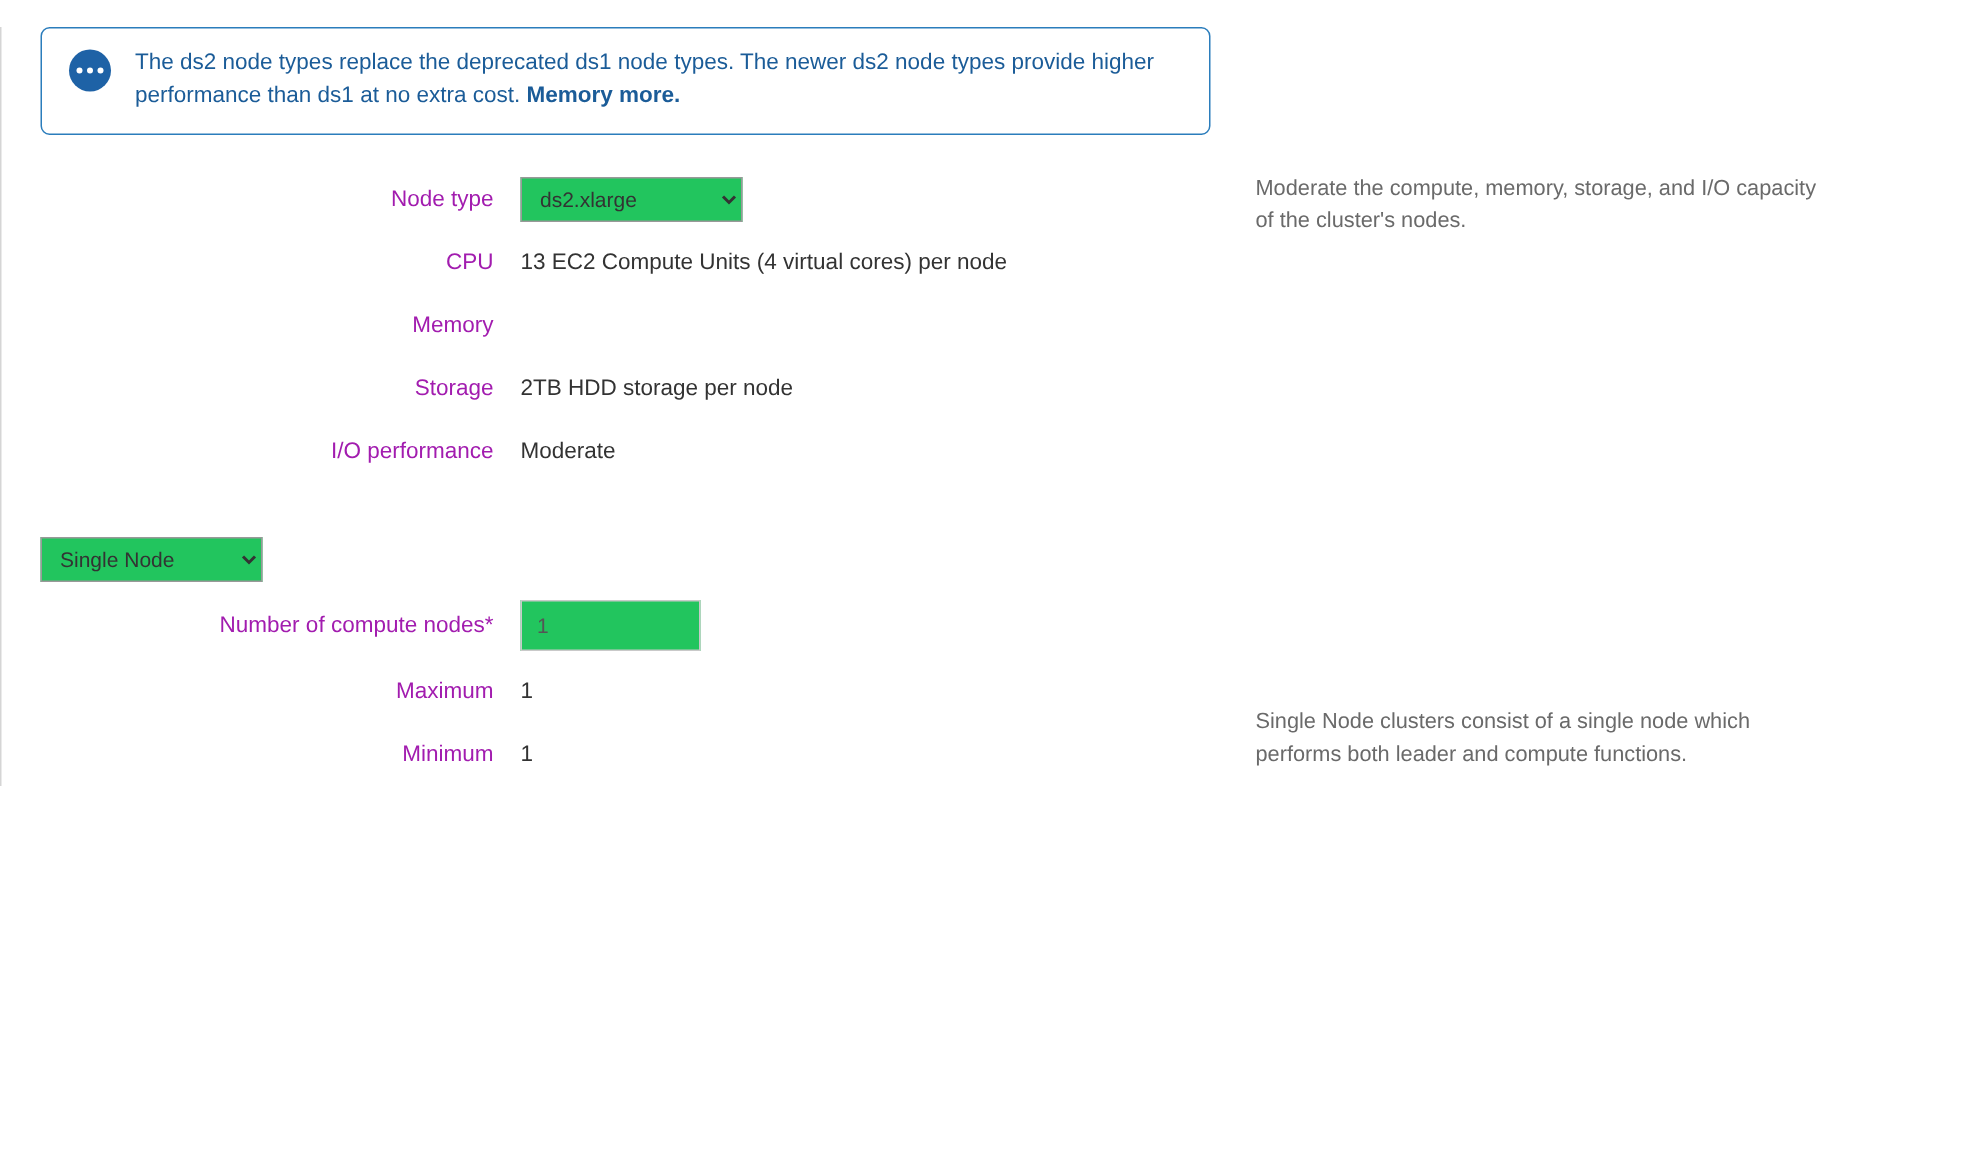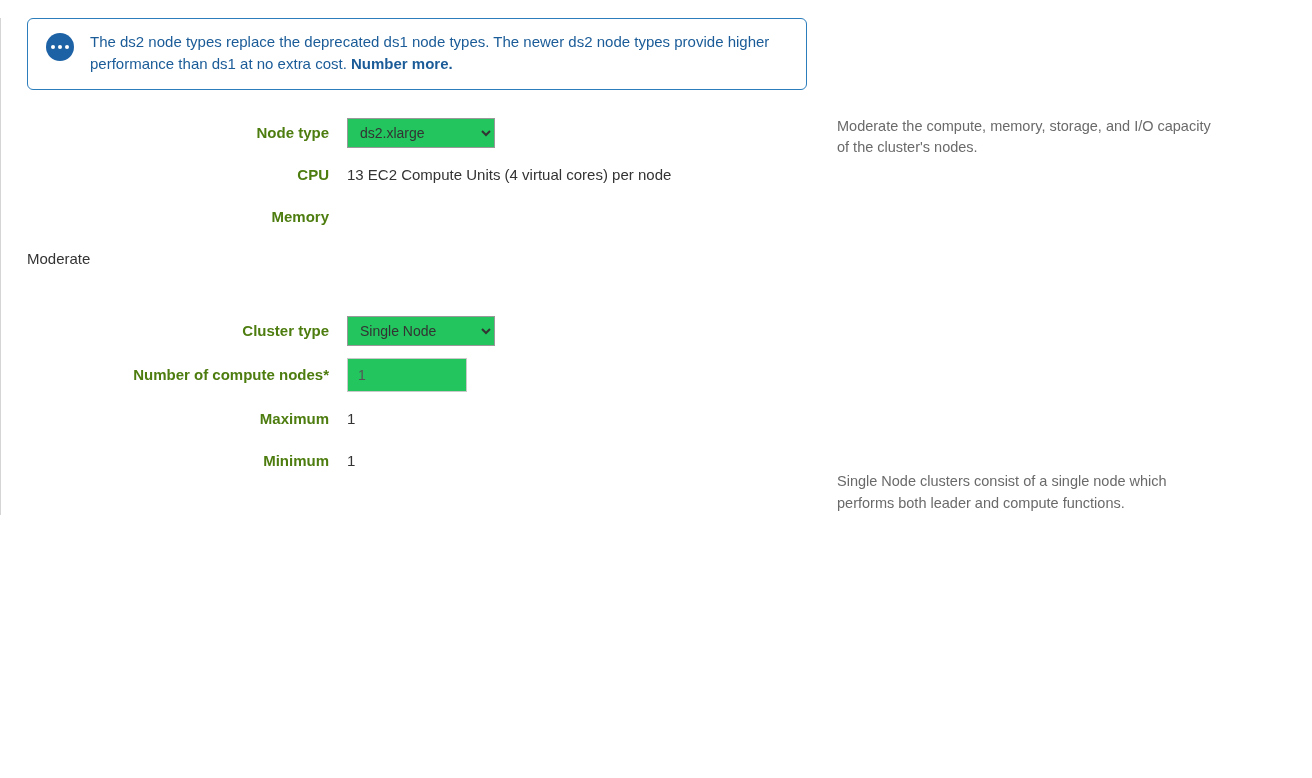--- a/index.html
+++ b/index.html
@@ -64,22 +64,22 @@
     display: flex;
     align-items: center;
     min-height: 42px;
     padding: 6px 0;
   }
   .row.gap-above { margin-top: 30px; }
   .label {
     width: 320px;
     text-align: right;
     padding-right: 18px;
-    font-weight: 700;
-    color: #4d7c0f;
+    font-weight: 400;
+    color: #a21caf;
   }
   .value {
     color: #333;
     flex: 1;
   }
   select.control, input.control {
     font-family: inherit;
     font-size: 14px;
     height: 30px;
     padding: 2px 8px;
@@ -141,21 +141,21 @@
   <div class="content">
     <div class="info-banner">
       <div class="info-icon">
         <div class="info-dots">
             <span></span>
             <span></span>
             <span></span>
           </div>
       </div>
       <div class="info-text">
-        <span>The ds2 node types replace the deprecated ds1 node types. The newer ds2 node types provide higher performance than ds1 at no extra cost. </span><a href="#">Number more.</a>
+        <span>The ds2 node types replace the deprecated ds1 node types. The newer ds2 node types provide higher performance than ds1 at no extra cost. </span><a href="#">Memory more.</a>
       </div>
     </div>
 
     <div class="form-area">
       <div class="rows">
         <div class="row">
           <div class="label">Node type</div>
           <div class="value">
             <select class="control">
               <option>ds2.xlarge</option>
@@ -163,25 +163,29 @@
           </div>
         </div>
         <div class="row">
           <div class="label">CPU</div>
           <div class="value">13 EC2 Compute Units (4 virtual cores) per node</div>
         </div>
         <div class="row">
           <div class="label">Memory</div>
         </div>
         <div class="row">
+          <div class="label">Storage</div>
+          <div class="value">2TB HDD storage per node</div>
+        </div>
+        <div class="row">
+          <div class="label">I/O performance</div>
           <div class="value">Moderate</div>
         </div>
 
         <div class="row gap-above">
-          <div class="label">Cluster type</div>
           <div class="value">
             <select class="control">
               <option>Single Node</option>
             </select>
           </div>
         </div>
         <div class="row">
           <div class="label">Number of compute nodes*</div>
           <div class="value">
             <input class="control" type="text" value="1" style="">

